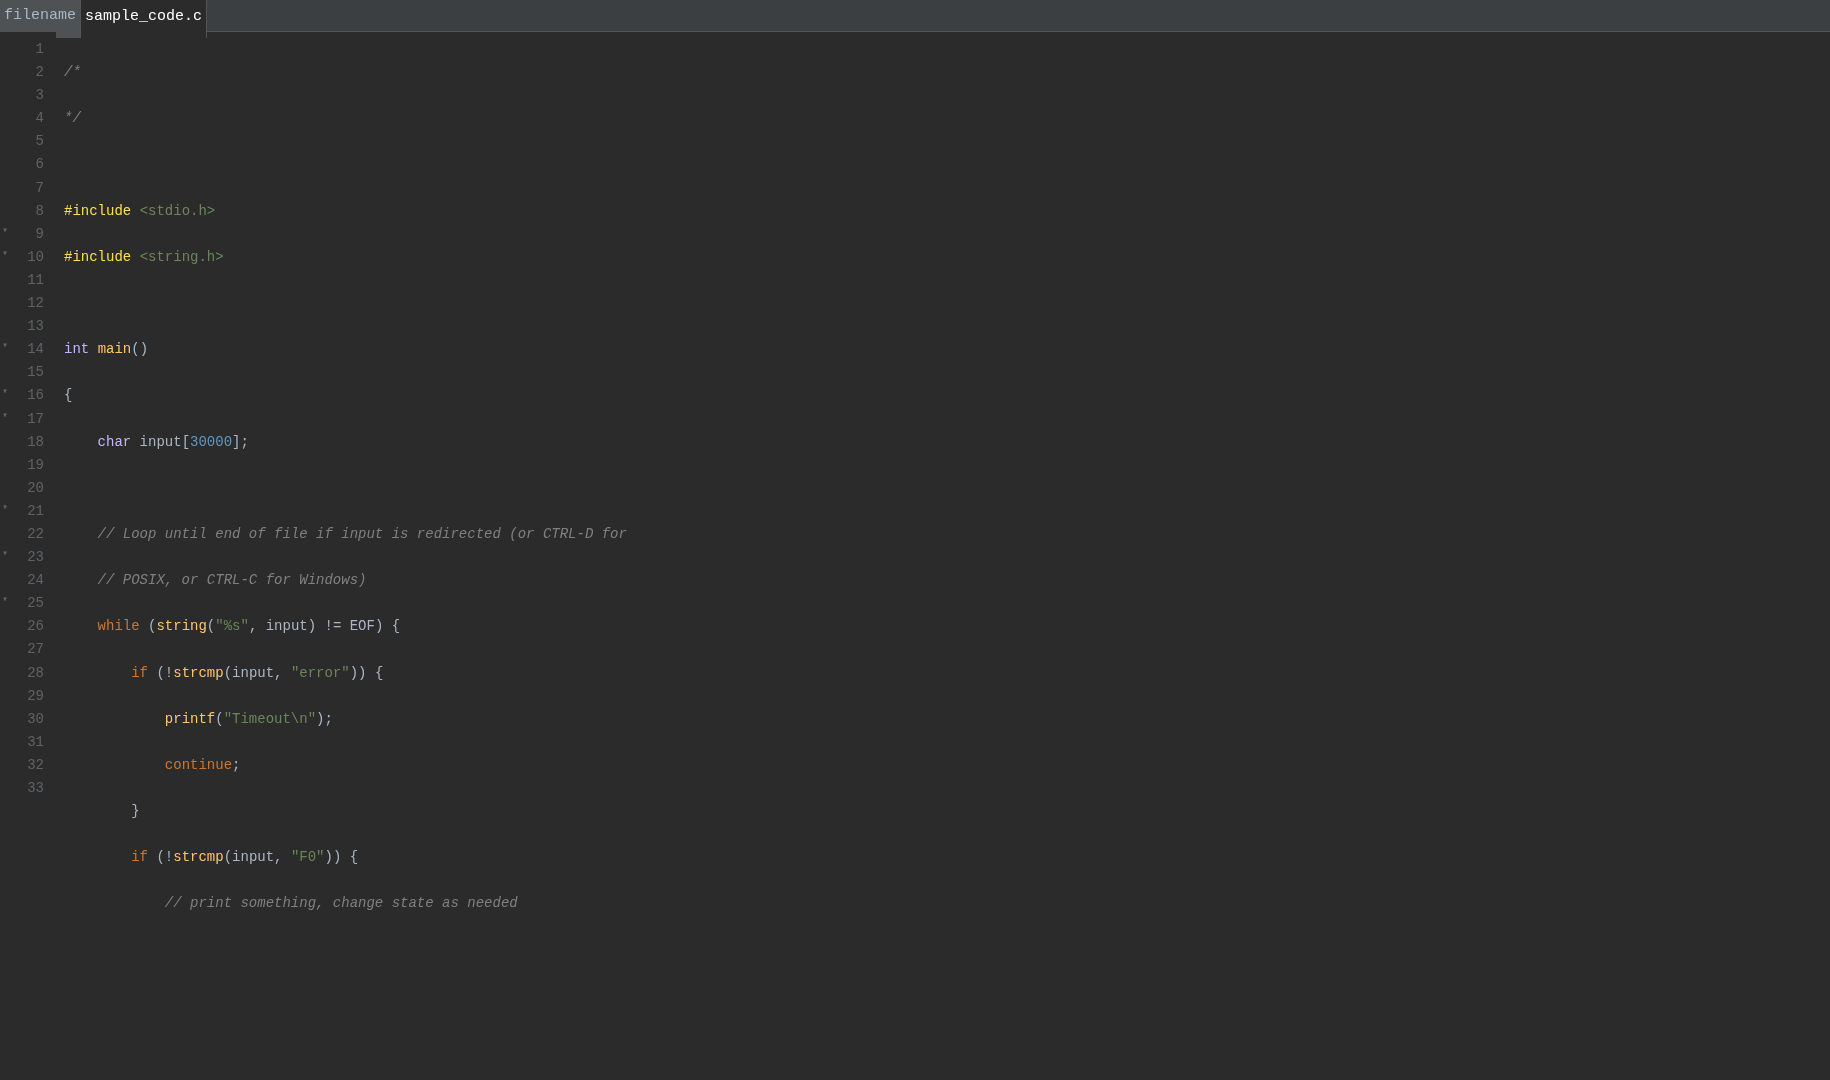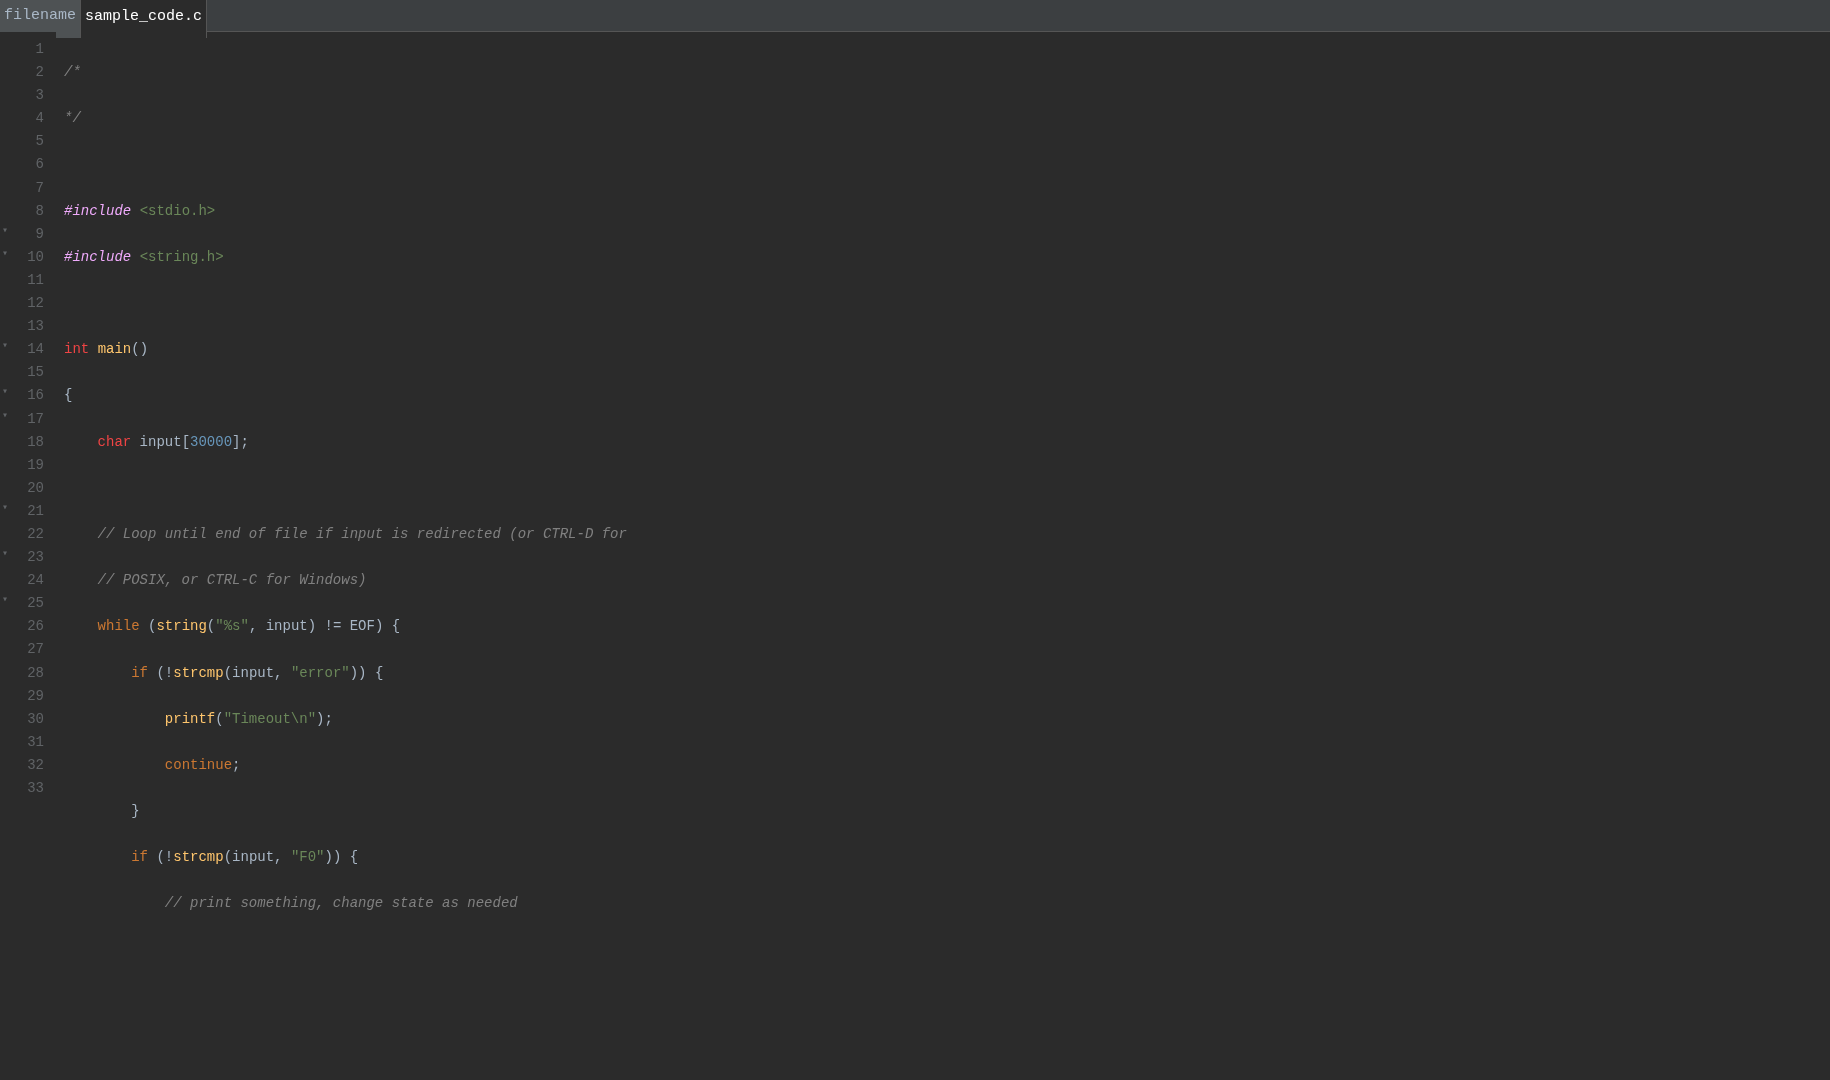--- a/index.html
+++ b/index.html
@@ -74,25 +74,25 @@
       font-size: 14px;
       white-space: pre;
     }
     .code-line {
       display: block;
       min-height: 1.65em;
     }
     
     .c-comment { color: #808080; font-style: italic; }
     .c-keyword { color: #cc7832; }
-    .c-type { color: #ef4444; }
+    .c-type { color: #c4b5fd; }
     .c-string { color: #6a8759; }
     .c-number { color: #6897bb; }
     .c-function { color: #ffc66d; }
-    .c-include { color: #f0abfc; font-style: italic; }
+    .c-include { color: #fde047; }
     .c-include-file { color: #6a8759; }
     .c-special { color: #6897bb; }
     .c-plain { color: #a9b7c6; }
     .c-italic-comment { color: #808080; font-style: italic; }
   </style>
 </head>
 <body>
 
 <div id="editor">
   <div class="tab-bar">

